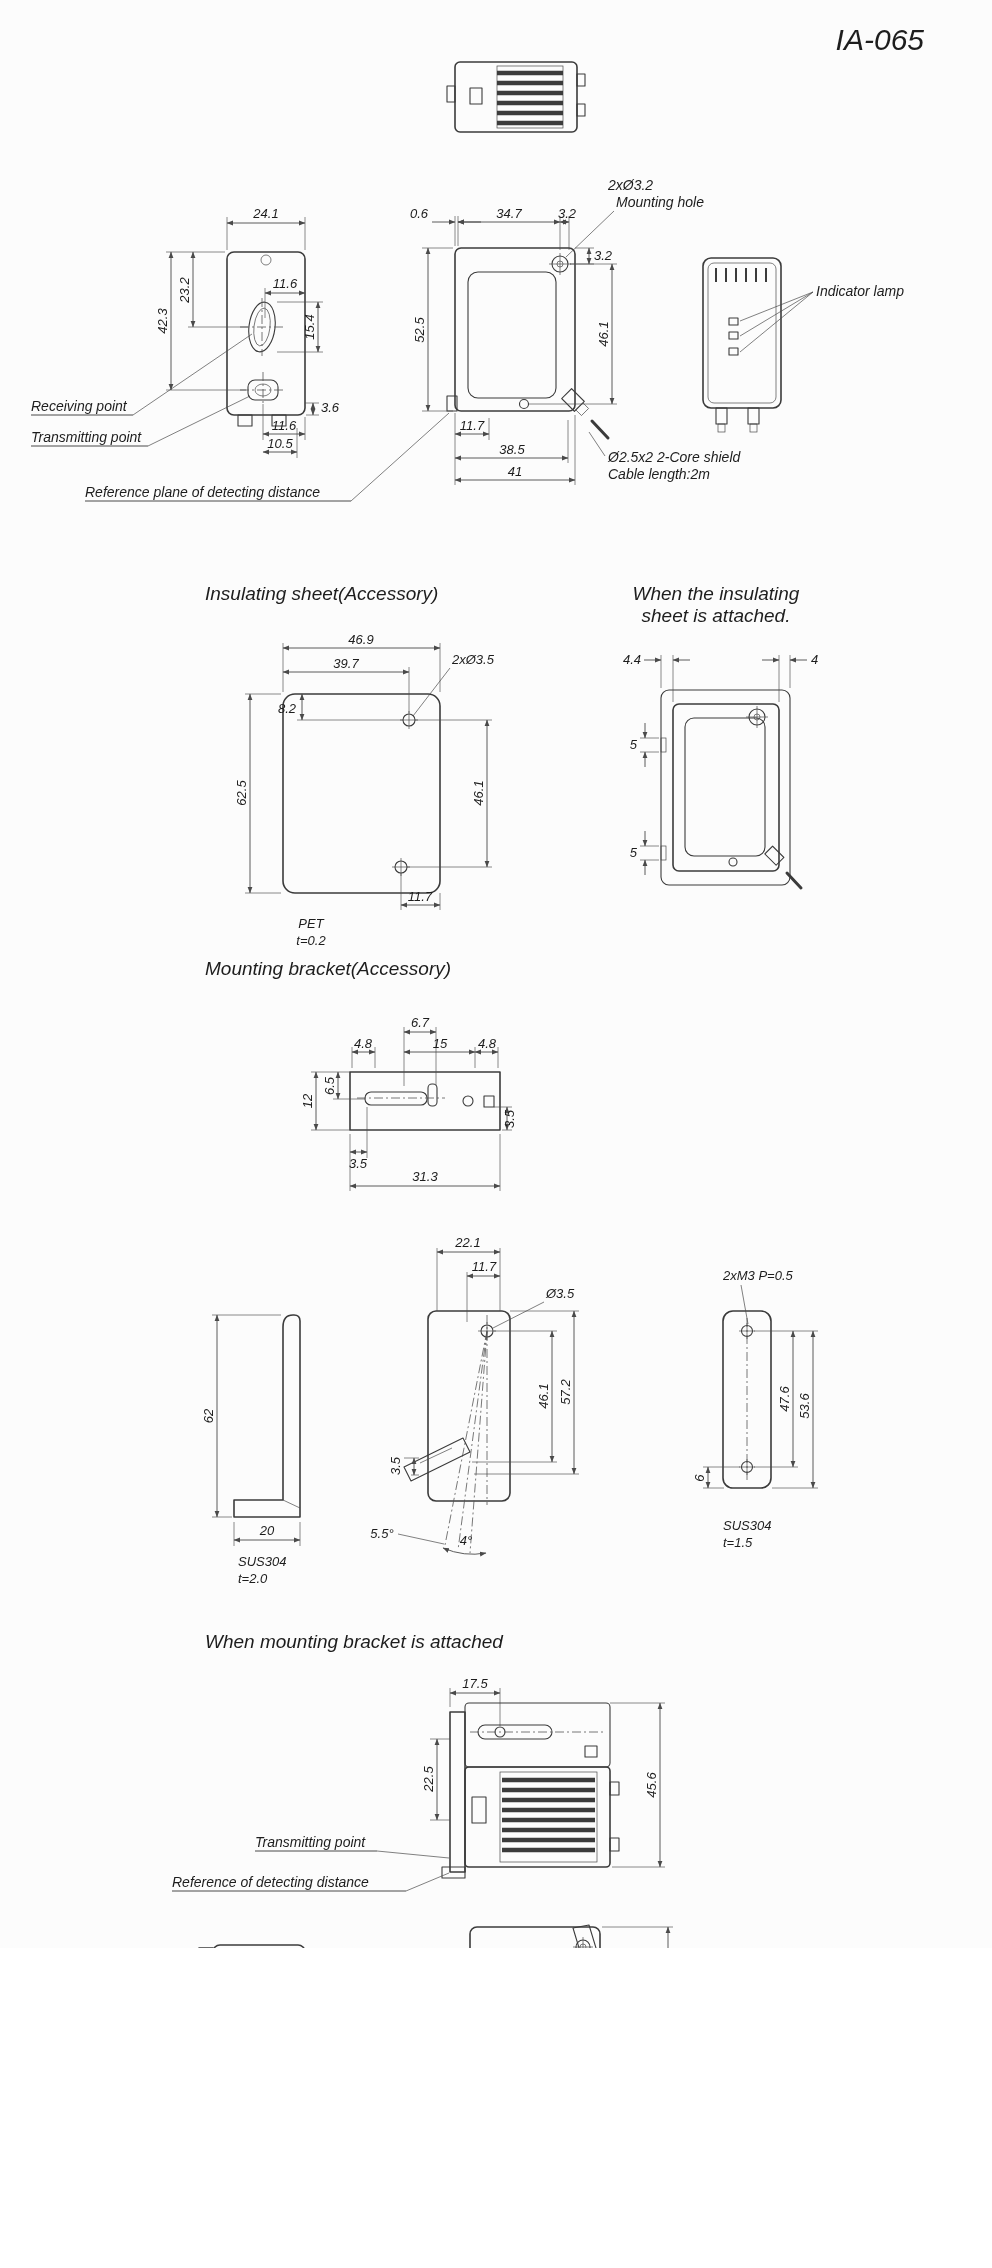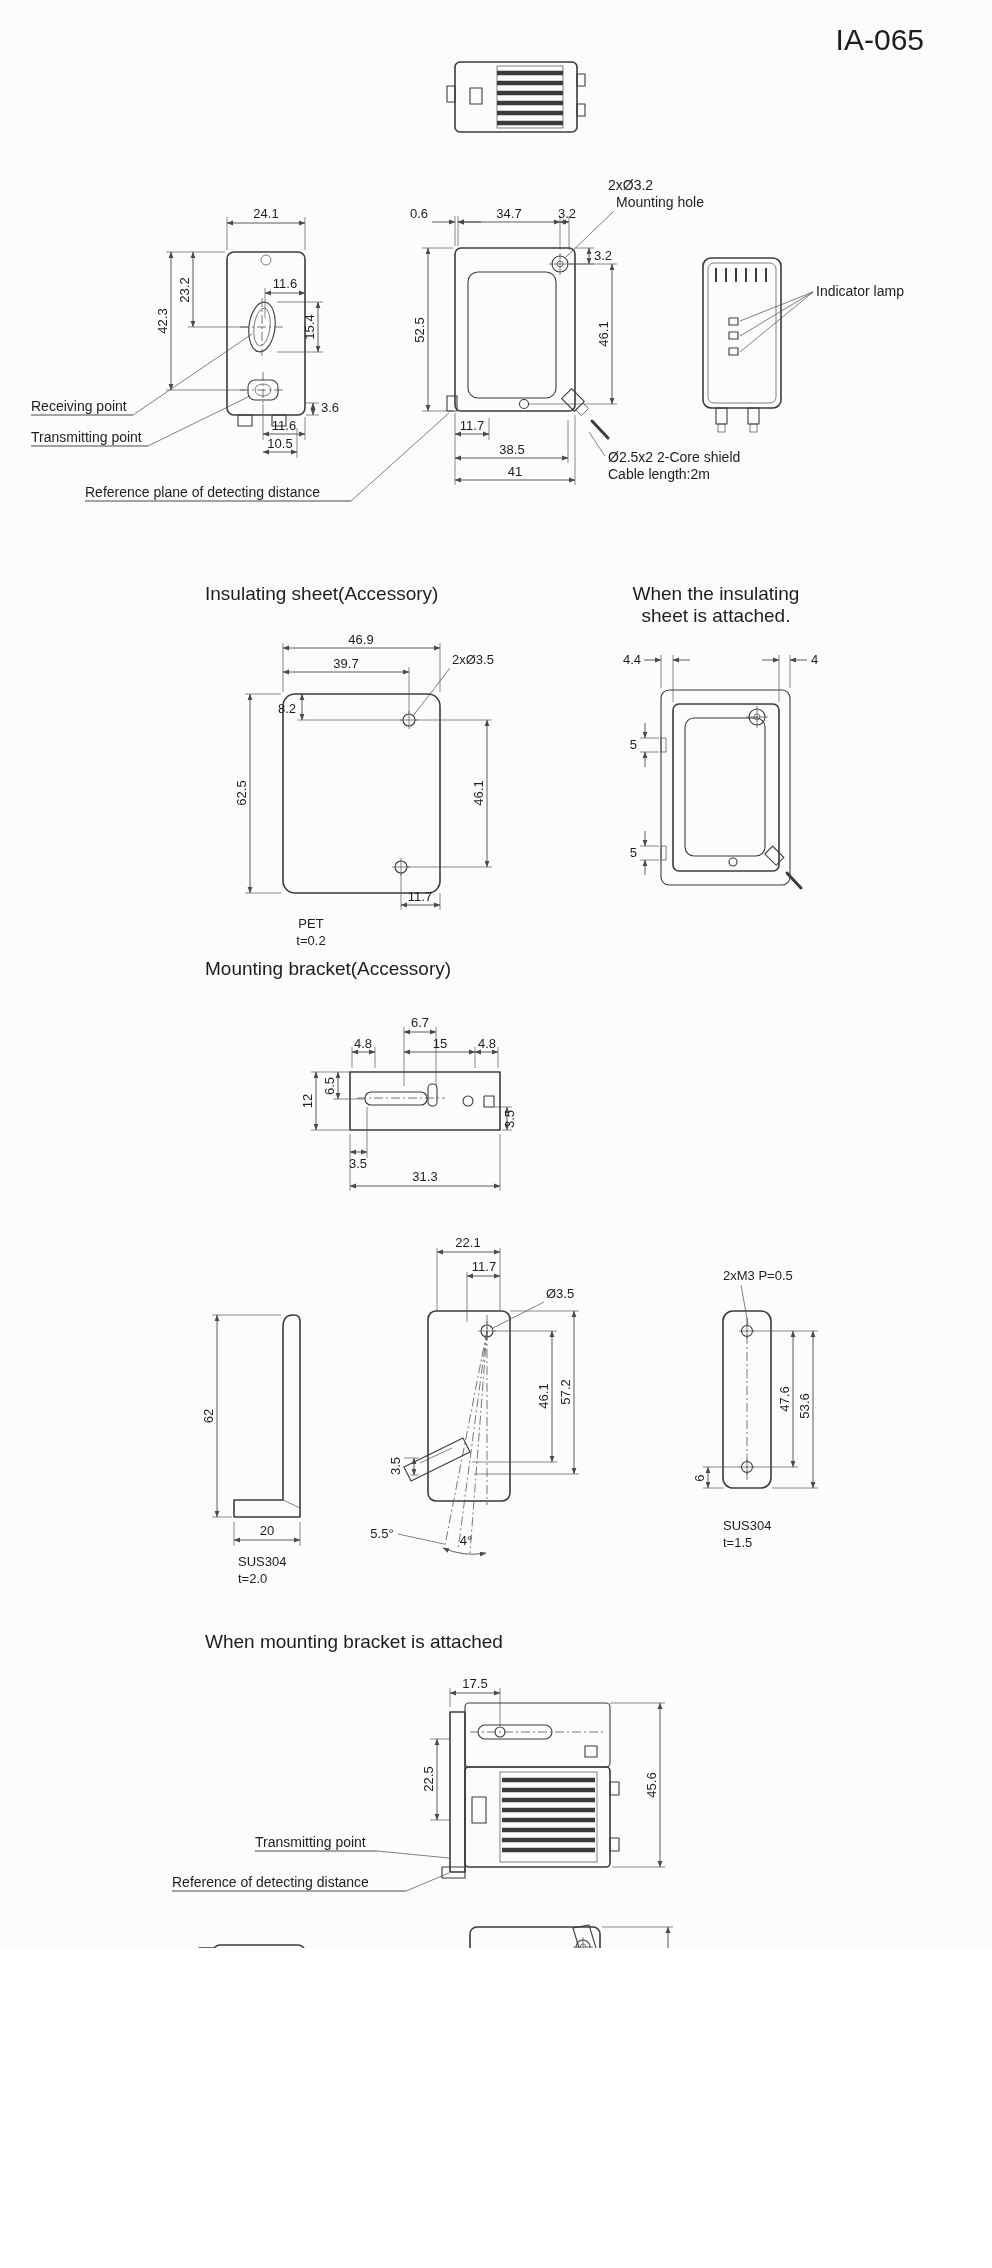--- a/index.html
+++ b/index.html
@@ -1,16 +1,16 @@
 <!DOCTYPE html>
 <html><head>
 <meta charset="utf-8">
 <style>
   html,body{margin:0;padding:0;background:#ffffff;}
-  .page{position:relative;width:992px;height:1948px;background:#fcfcfc;overflow:hidden;font-family:"Liberation Sans",sans-serif;}
+  .page{position:relative;width:992px;height:1948px;background:#fcfcfc;overflow:hidden;font-family:"Liberation Sans",sans-serif;font-style:italic;}
   .page svg{position:absolute;left:0;top:0;}
   svg text{fill:#1d1d1d;font-family:"Liberation Sans",sans-serif;}
   .ol{fill:none;stroke:#3b3b3b;stroke-width:1.6;stroke-linejoin:round;}
   .ol2{fill:none;stroke:#3b3b3b;stroke-width:1.1;stroke-linejoin:round;}
   .thin{fill:none;stroke:#4a4a4a;stroke-width:.7;}
   .dim{fill:none;stroke:#4a4a4a;stroke-width:.9;}
   .ext{stroke:#4a4a4a;stroke-width:.65;}
   .cl{fill:none;stroke:#555;stroke-width:.8;stroke-dasharray:9 3 2 3;}
   .hs{stroke:#3b3b3b;stroke-width:4.5;}
   .vent{stroke:#3b3b3b;stroke-width:2;}

